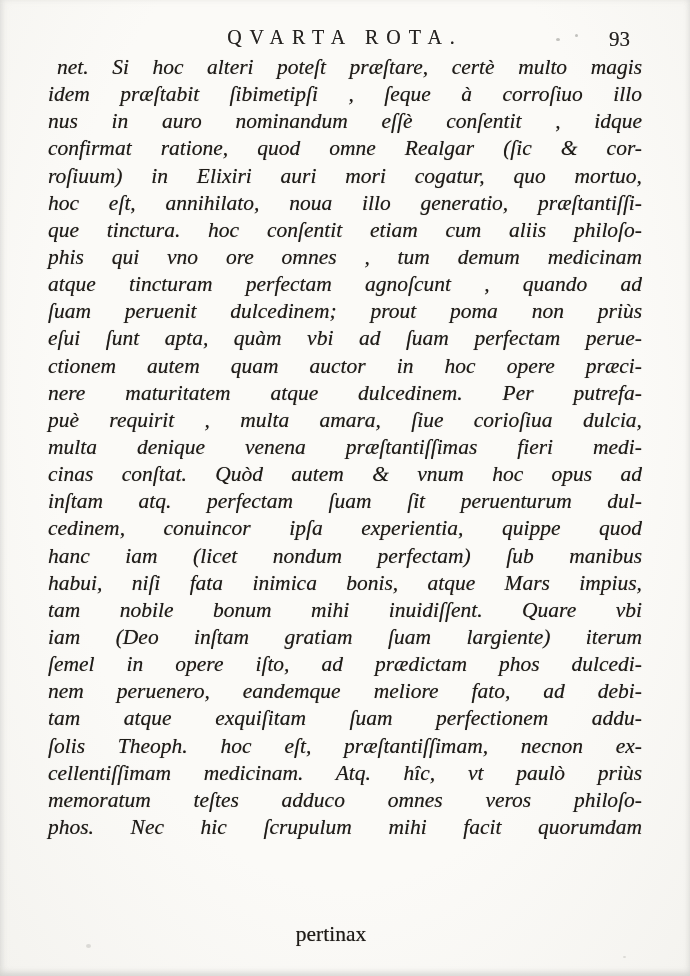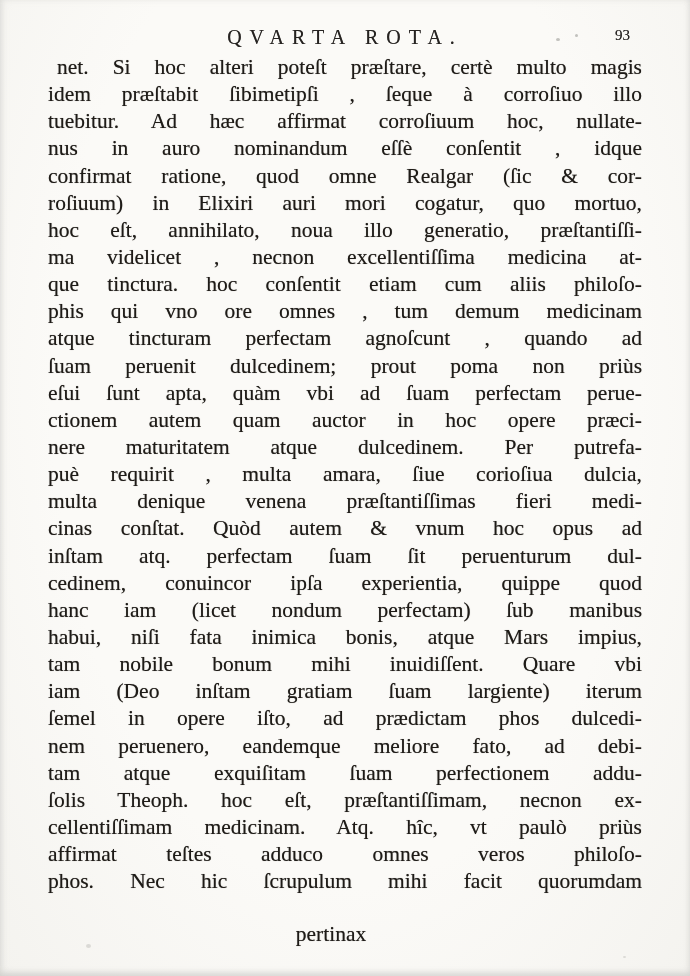--- a/index.html
+++ b/index.html
@@ -41,21 +41,21 @@
     text-align: center;
     font-size: 20px;
     letter-spacing: 8px;
     color: #262321;
     text-shadow: 0 0 0.6px rgba(30,28,25,0.55);
   }
   .page-number {
     position: absolute;
     right: 60px;
     top: 1px;
-    font-size: 15px;
+    font-size: 21px;
     color: #262321;
     text-shadow: 0 0 0.6px rgba(30,28,25,0.55);
   }
   .body-text {
     position: absolute;
     top: 54px;
     left: 48px;
     width: 594px;
     filter: blur(0.25px);
   }
@@ -63,20 +63,21 @@
     font-size: 21.5px;
     line-height: 27.15px;
     height: 27.15px;
     white-space: nowrap;
     text-align: justify;
     text-align-last: justify;
     text-justify: inter-word;
     color: #1e1b17;
     text-shadow: 0 0 0.7px rgba(32,29,25,0.6);
     overflow: visible;
+    font-style: italic;
   }
   .body-text .line:first-child {
     padding-left: 9px;
   }
   .catchword {
     position: absolute;
     top: 922px;
     left: 48px;
     width: 594px;
     text-align: center;
@@ -105,26 +106,24 @@
 <div class="scan-page">
 
   <div class="running-head-row">
     <div class="running-head">QVARTA ROTA.</div>
     <div class="page-number">93</div>
   </div>
 
   <div class="body-text">
       <div class="line">net. Si hoc alteri poteſt præſtare, certè multo magis</div>
       <div class="line">idem præſtabit ſibimetipſi , ſeque à corroſiuo illo</div>
-      <div class="line">tuebitur. Ad hæc affirmat corroſiuum hoc, nullate-</div>
       <div class="line">nus in auro nominandum eſſè conſentit , idque</div>
       <div class="line">confirmat ratione, quod omne Realgar (ſic &amp; cor-</div>
       <div class="line">roſiuum) in Elixiri auri mori cogatur, quo mortuo,</div>
       <div class="line">hoc eſt, annihilato, noua illo generatio, præſtantiſſi-</div>
-      <div class="line">ma videlicet , necnon excellentiſſima medicina at-</div>
       <div class="line">que tinctura. hoc conſentit etiam cum aliis philoſo-</div>
       <div class="line">phis qui vno ore omnes , tum demum medicinam</div>
       <div class="line">atque tincturam perfectam agnoſcunt , quando ad</div>
       <div class="line">ſuam peruenit dulcedinem; prout poma non priùs</div>
       <div class="line">eſui ſunt apta, quàm vbi ad ſuam perfectam perue-</div>
       <div class="line">ctionem autem quam auctor in hoc opere præci-</div>
       <div class="line">nere maturitatem atque dulcedinem. Per putrefa-</div>
       <div class="line">puè requirit , multa amara, ſiue corioſiua dulcia,</div>
       <div class="line">multa denique venena præſtantiſſimas fieri medi-</div>
       <div class="line">cinas conſtat. Quòd autem &amp; vnum hoc opus ad</div>
@@ -132,21 +131,21 @@
       <div class="line">cedinem, conuincor ipſa experientia, quippe quod</div>
       <div class="line">hanc iam (licet nondum perfectam) ſub manibus</div>
       <div class="line">habui, niſi fata inimica bonis, atque Mars impius,</div>
       <div class="line">tam nobile bonum mihi inuidiſſent. Quare vbi</div>
       <div class="line">iam (Deo inſtam gratiam ſuam largiente) iterum</div>
       <div class="line">ſemel in opere iſto, ad prædictam phos dulcedi-</div>
       <div class="line">nem peruenero, eandemque meliore fato, ad debi-</div>
       <div class="line">tam atque exquiſitam ſuam perfectionem addu-</div>
       <div class="line">ſolis Theoph. hoc eſt, præſtantiſſimam, necnon ex-</div>
       <div class="line">cellentiſſimam medicinam. Atq. hîc, vt paulò priùs</div>
-      <div class="line">affirmat teſtes adduco omnes veros philoſo-</div>
+      <div class="line">memoratum teſtes adduco omnes veros philoſo-</div>
       <div class="line">phos. Nec hic ſcrupulum mihi facit quorumdam</div>
     </div>
 
   <div class="catchword">pertinax</div>
 
   <div class="speckle sp1"></div>
   <div class="speckle sp2"></div>
   <div class="speckle sp3"></div>
   <div class="speckle sp4"></div>
 

